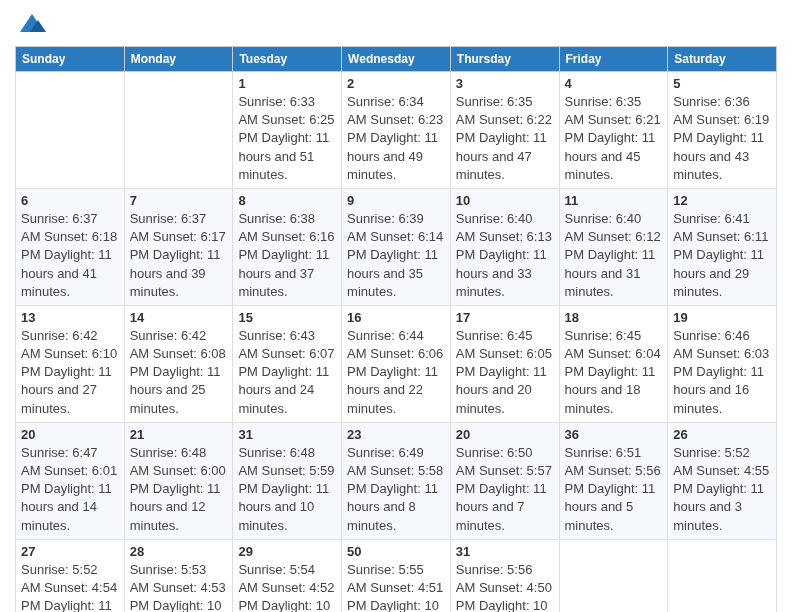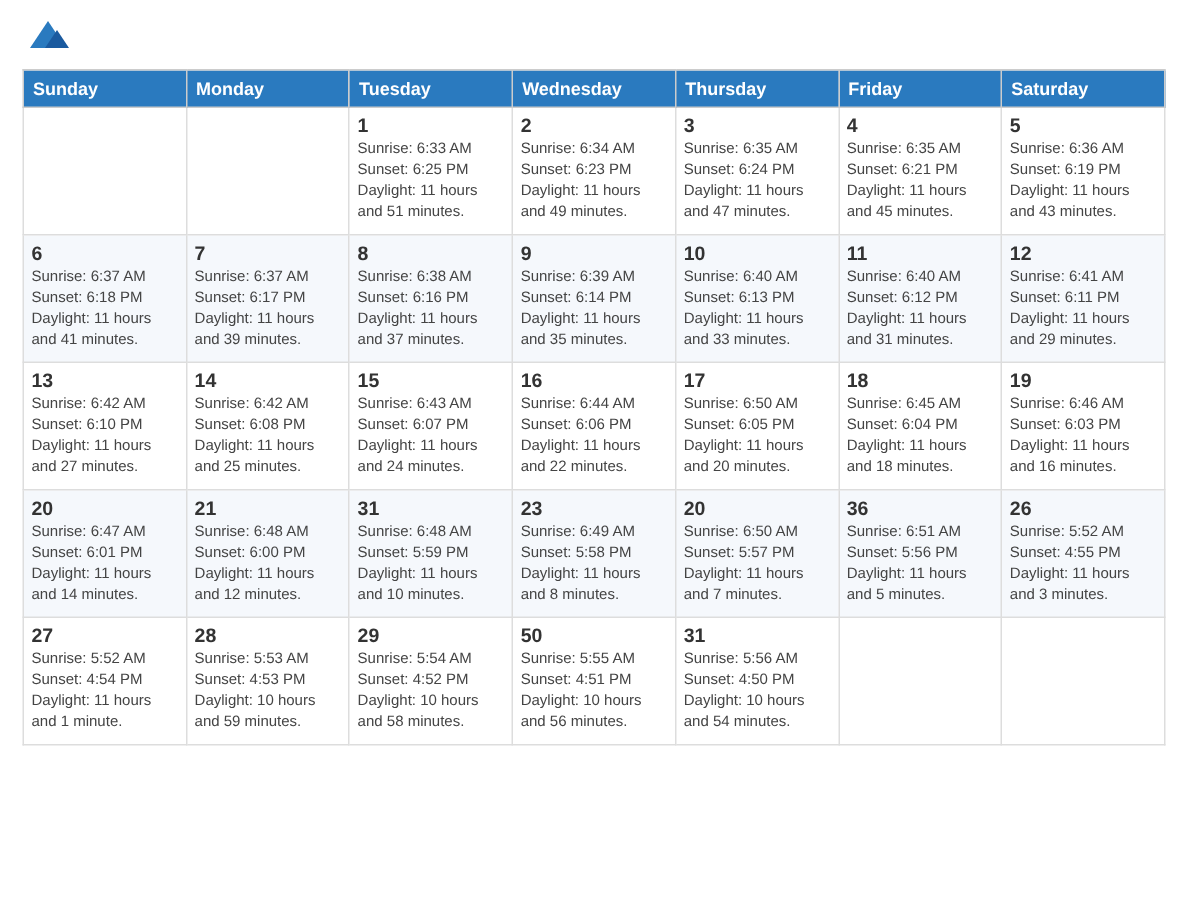--- a/index.html
+++ b/index.html
@@ -83,21 +83,21 @@
       background: #f5f8fc;
     }
     .day-number {
       font-size: 13px;
       font-weight: bold;
       color: #333;
       display: block;
       margin-bottom: 2px;
     }
     .day-info {
-      font-size: 10px;
+      font-size: 13px;
       color: #444;
       line-height: 1.4;
     }
     .empty-cell {
       background: #fff !important;
     }
   </style>
 </head>
 <body>
 
@@ -143,21 +143,21 @@
           </td>
           <td>
             <span class="day-number">2</span>
             <div class="day-info">Sunrise: 6:34 AM
 Sunset: 6:23 PM
 Daylight: 11 hours and 49 minutes.</div>
           </td>
           <td>
             <span class="day-number">3</span>
             <div class="day-info">Sunrise: 6:35 AM
-Sunset: 6:24 PM
+Sunset: 6:22 PM
 Daylight: 11 hours and 47 minutes.</div>
           </td>
           <td>
             <span class="day-number">4</span>
             <div class="day-info">Sunrise: 6:35 AM
 Sunset: 6:21 PM
 Daylight: 11 hours and 45 minutes.</div>
           </td>
           <td>
             <span class="day-number">5</span>
@@ -230,21 +230,21 @@
 Daylight: 11 hours and 24 minutes.</div>
           </td>
           <td>
             <span class="day-number">16</span>
             <div class="day-info">Sunrise: 6:44 AM
 Sunset: 6:06 PM
 Daylight: 11 hours and 22 minutes.</div>
           </td>
           <td>
             <span class="day-number">17</span>
-            <div class="day-info">Sunrise: 6:50 AM
+            <div class="day-info">Sunrise: 6:45 AM
 Sunset: 6:05 PM
 Daylight: 11 hours and 20 minutes.</div>
           </td>
           <td>
             <span class="day-number">18</span>
             <div class="day-info">Sunrise: 6:45 AM
 Sunset: 6:04 PM
 Daylight: 11 hours and 18 minutes.</div>
           </td>
           <td>

